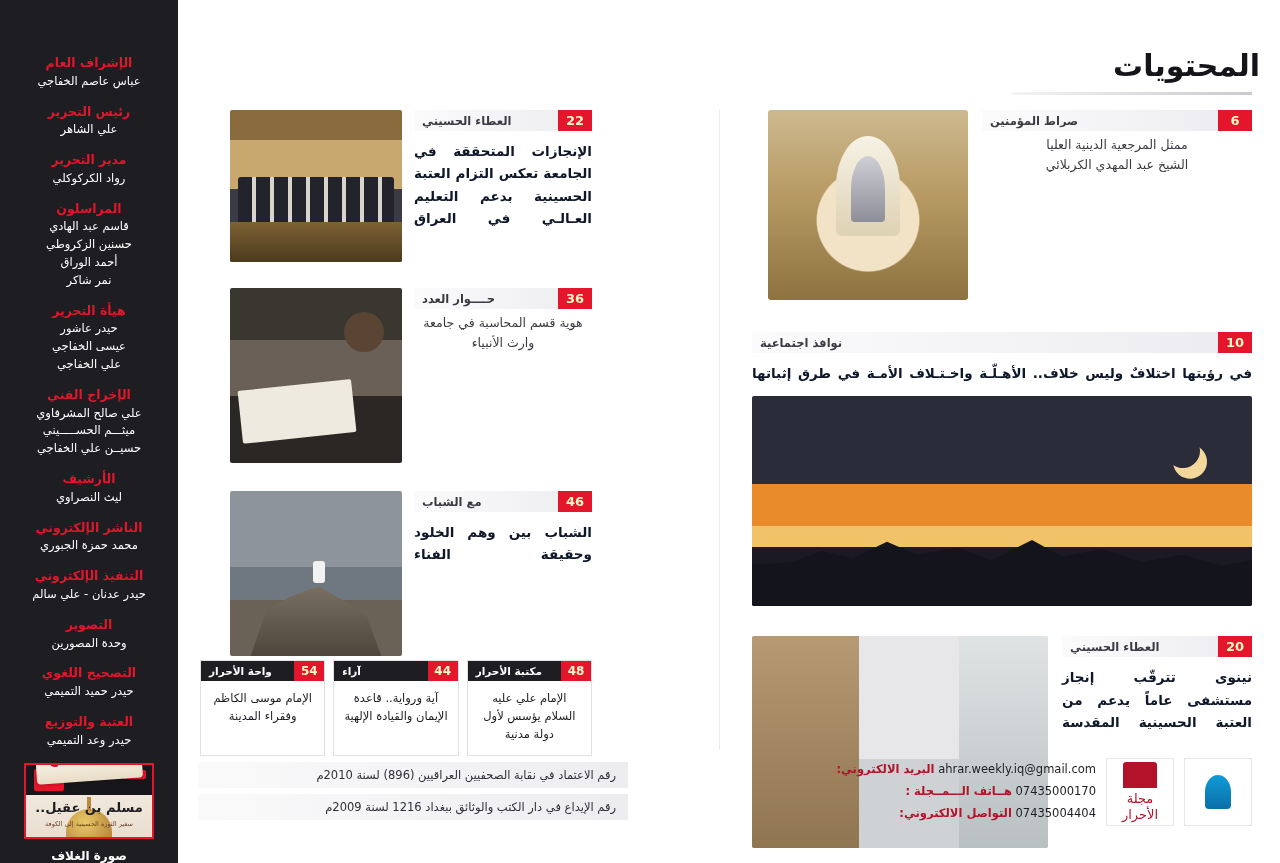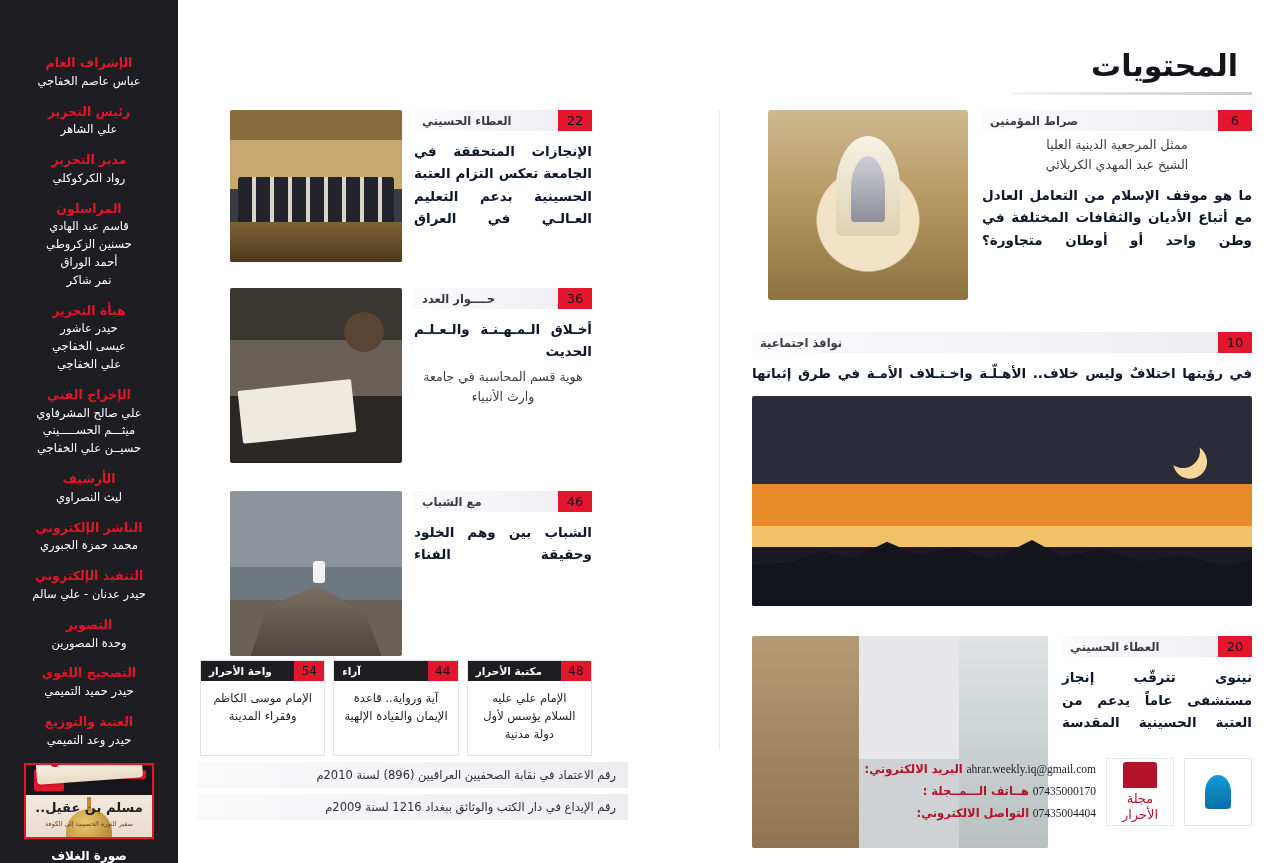--- a/index.html
+++ b/index.html
@@ -74,36 +74,36 @@
   .cover .cov-sub {
     position: absolute; left: 0; right: 0; bottom: 9px; text-align: center;
     color: #6b3f2a; font-size: 6.5px;
   }
   .cover-caption {
     margin-top: 10px; color: #fff; font-size: 12px; font-weight: bold;
   }
 
   
   .contents-title {
-    position: absolute; right: 42px; top: 48px;
+    position: absolute; right: 20px; top: 48px;
     font-size: 30px; font-weight: bold; color: #14141a;
     letter-spacing: -.5px;
   }
   .contents-rule {
     position: absolute; right: 28px; top: 92px; width: 240px; height: 3px;
     background: linear-gradient(270deg,#c9c9cf,#f4f4f6);
   }
 
   
   .tagbar {
     display: flex; align-items: stretch; height: 21px; width: 100%;
     background: linear-gradient(270deg,#ecebef,#fbfbfc);
   }
   .tagbar .num {
-    background: #e3162b; color: #0f172a; font-weight: normal; font-size: 13px;
+    background: #e3162b; color: #fef9c3; font-weight: bold; font-size: 13px;
     min-width: 34px; display: flex; align-items: center; justify-content: center;
   }
   .tagbar .cat {
     flex: 1; display: flex; align-items: center; justify-content: flex-end;
     padding-left: 8px; padding-right: 10px;
     color: #3a3a42; font-size: 11.5px; font-weight: bold;
   }
   .entry-text {
     font-size: 13.5px; line-height: 1.65; color: #0f172a;
     font-weight: bold; text-align: justify; text-align-last: justify;
@@ -253,21 +253,21 @@
   .footer-right {
     position: absolute; right: 28px; top: 758px; width: 520px;
     display: flex; align-items: center; justify-content: flex-start; gap: 10px;
   }
   .logo-box { width: 68px; height: 68px; border: 1px solid #e6e6ea; display:flex; align-items:center; justify-content:center; background:#fff;}
   .logo-a { color:#b3132a; font-size: 13px; text-align:center; line-height:1.2;}
   .logo-a .mark { width: 34px; height: 26px; background:#b3132a; margin: 0 auto 3px; border-radius: 3px 3px 0 0;}
   .logo-b .mark { width: 26px; height: 34px; background: linear-gradient(180deg,#0f9bd7,#0b6fa8); margin: 0 auto; border-radius: 50% 50% 4px 4px;}
   .contact { font-size: 11.5px; line-height: 1.9; color: #1d1d24; text-align: right; }
   .contact .lbl { color: #b3132a; font-weight: bold; }
-  .contact .val { color: #1d1d24; direction: ltr; unicode-bidi: embed; font-family: Liberation Serif, serif; }
+  .contact .val { color: #1d1d24; direction: ltr; unicode-bidi: embed; }
 
   .divider-v {
     position: absolute; right: 560px; top: 110px; width: 1px; height: 640px;
     background: #ececef;
   }
 </style>
 </head>
 <body>
 
 <div class="page">
@@ -361,21 +361,20 @@
   <section class="col-right">
 
     <article class="r1">
       <div class="txt">
         <div class="tagbar">
           <div class="num">6</div>
           <div class="cat">صراط المؤمنين</div>
         </div>
         <div class="entry-sub" style="white-space:pre-line;">ممثل المرجعية الدينية العليا
 الشيخ عبد المهدي الكربلائي</div>
-        <div class="entry-text">ما هو موقف الإسلام من التعامل العادل مع أتباع الأديان والثقافات المختلفة في وطن واحد أو أوطان متجاورة؟</div>
       </div>
       <div class="pic"></div>
     </article>
 
     <article class="r2">
       <div class="tagbar">
         <div class="num">10</div>
         <div class="cat">نوافذ اجتماعية</div>
       </div>
       <div class="entry-text">في رؤيتها اختلافٌ وليس خلاف.. الأهـلّـة واخـتـلاف الأمـة في طرق إثباتها</div>
@@ -412,21 +411,20 @@
         <div class="table"></div>
       </div>
     </article>
 
     <article class="m-row m2">
       <div class="txt">
         <div class="tagbar">
           <div class="num">36</div>
           <div class="cat">حــــوار العدد</div>
         </div>
-        <div class="entry-text">أخـلاق الـمـهـنـة والـعـلـم الحديث</div>
         <div class="entry-sub">هوية قسم المحاسبة في جامعة وارث الأنبياء</div>
       </div>
       <div class="pic">
         <div class="head"></div>
         <div class="sheet"></div>
       </div>
     </article>
 
     <article class="m-row m3">
       <div class="txt">

